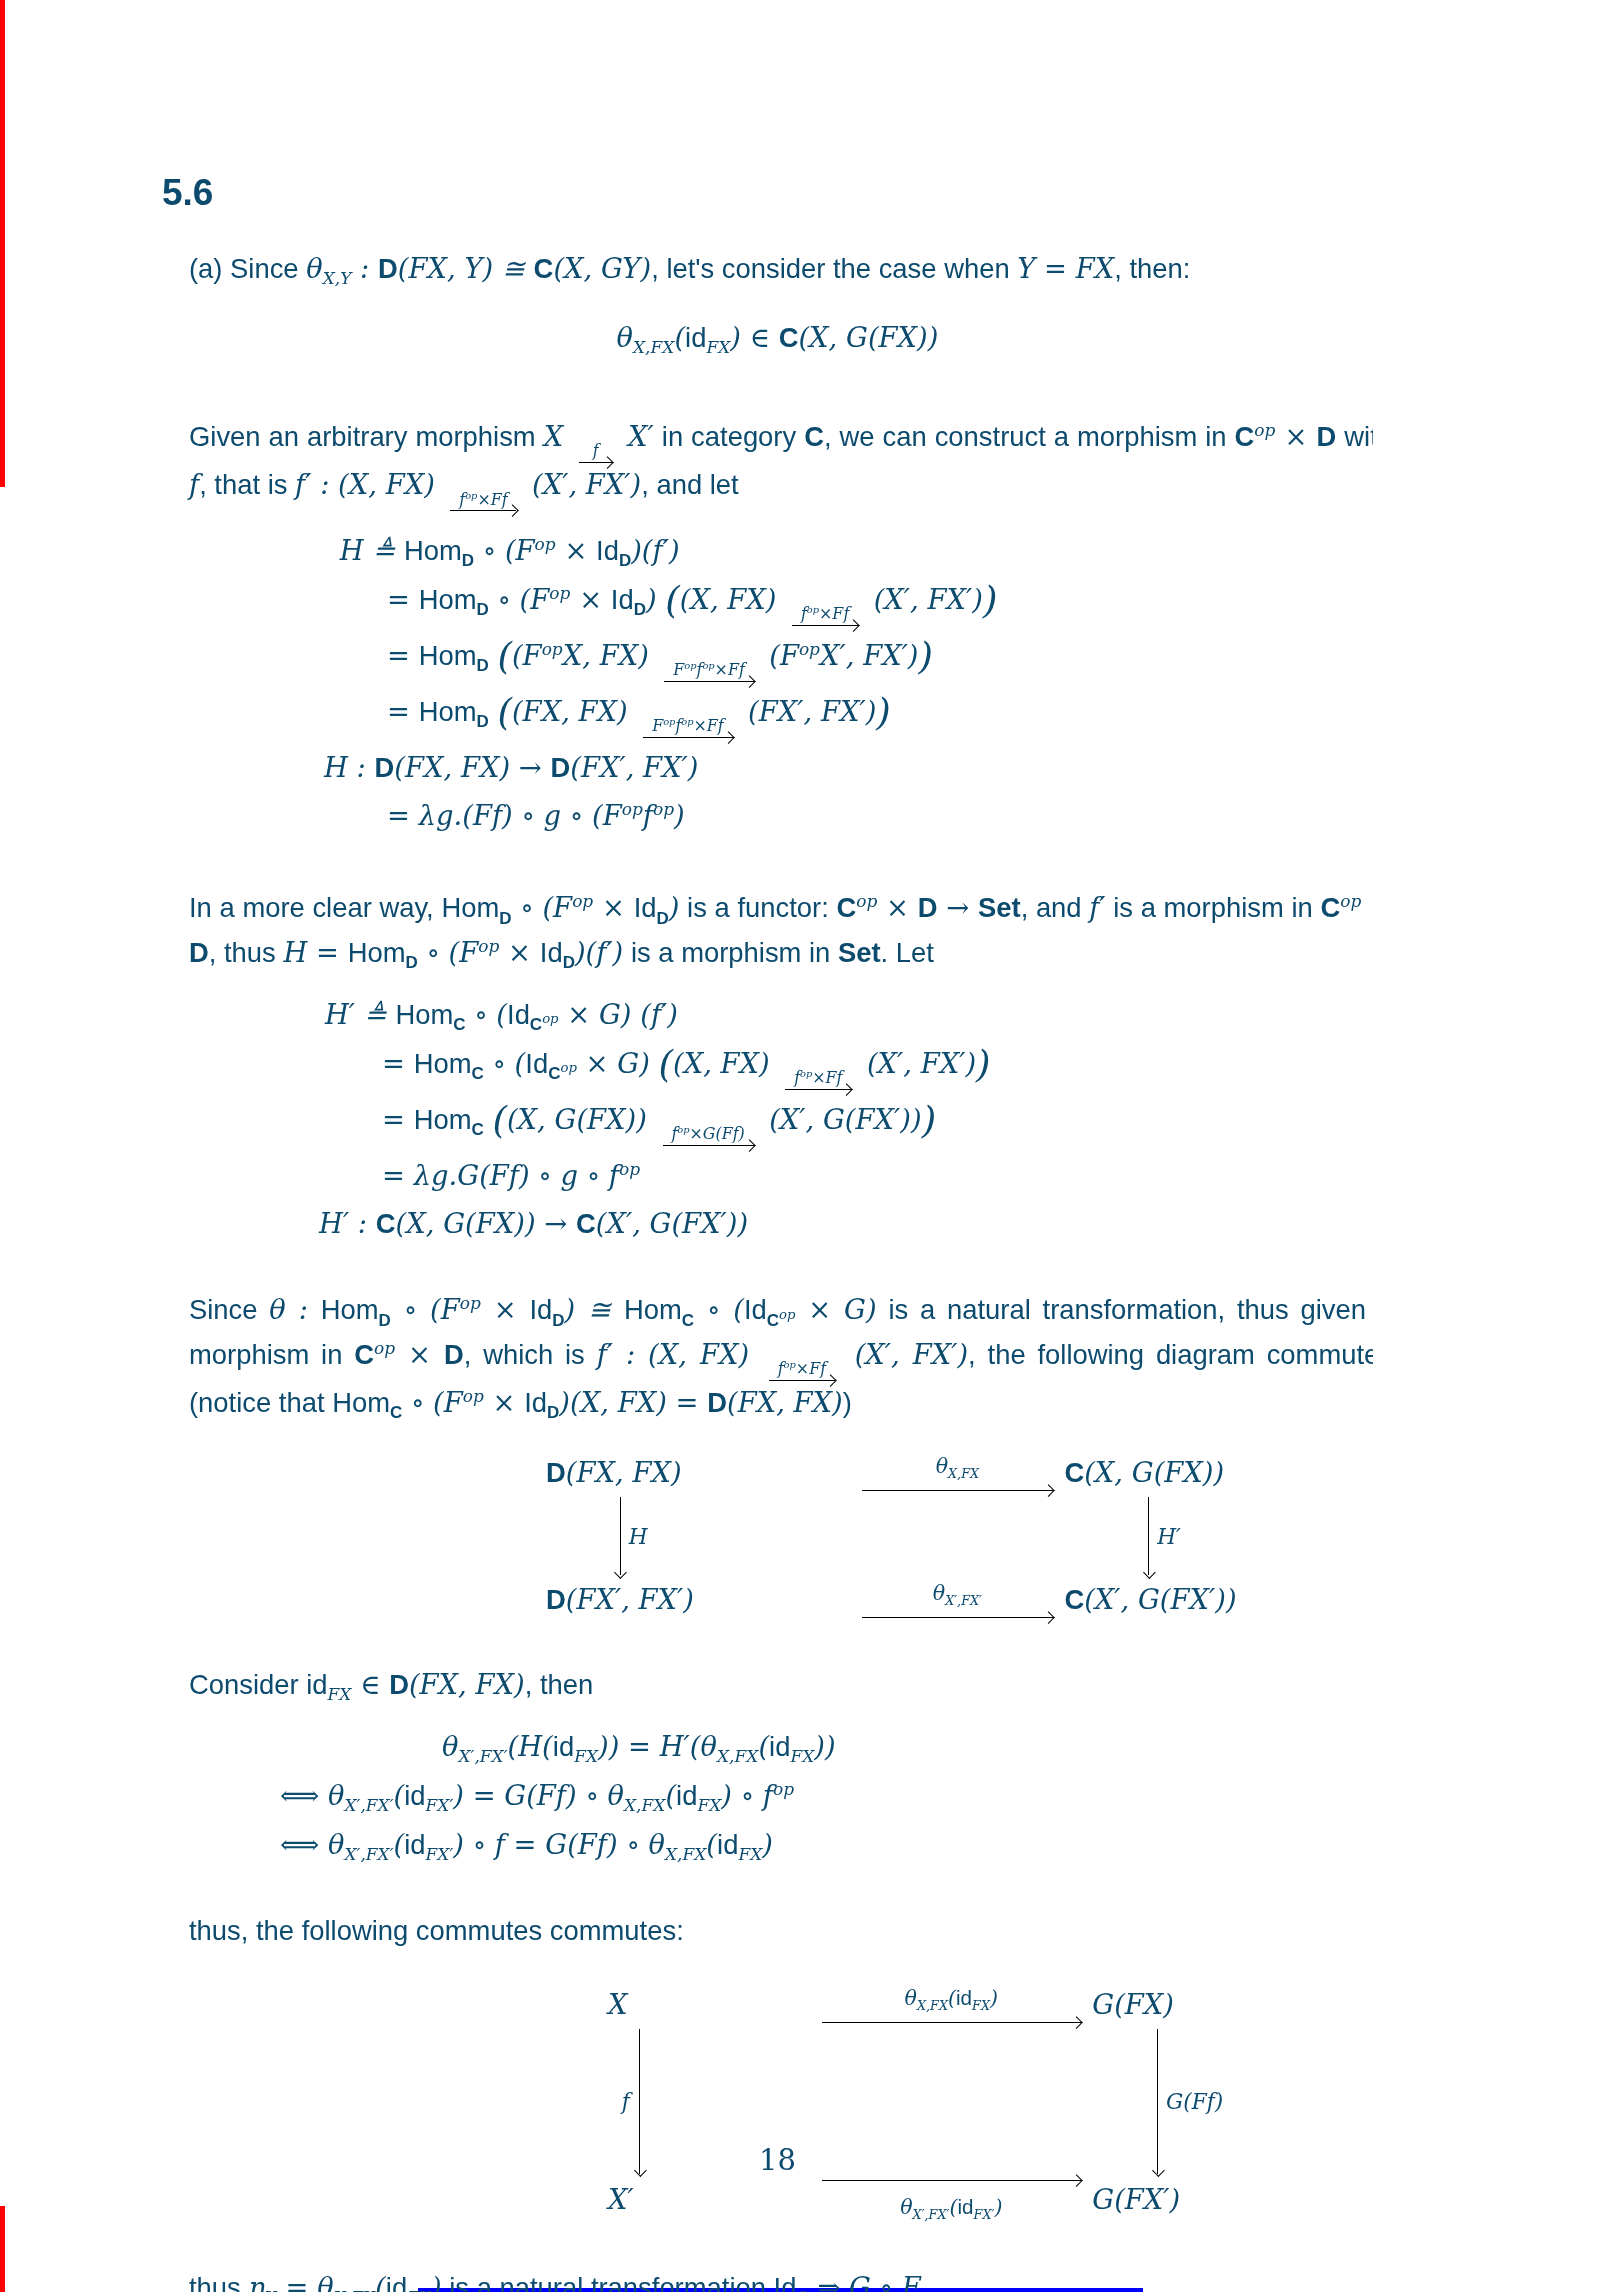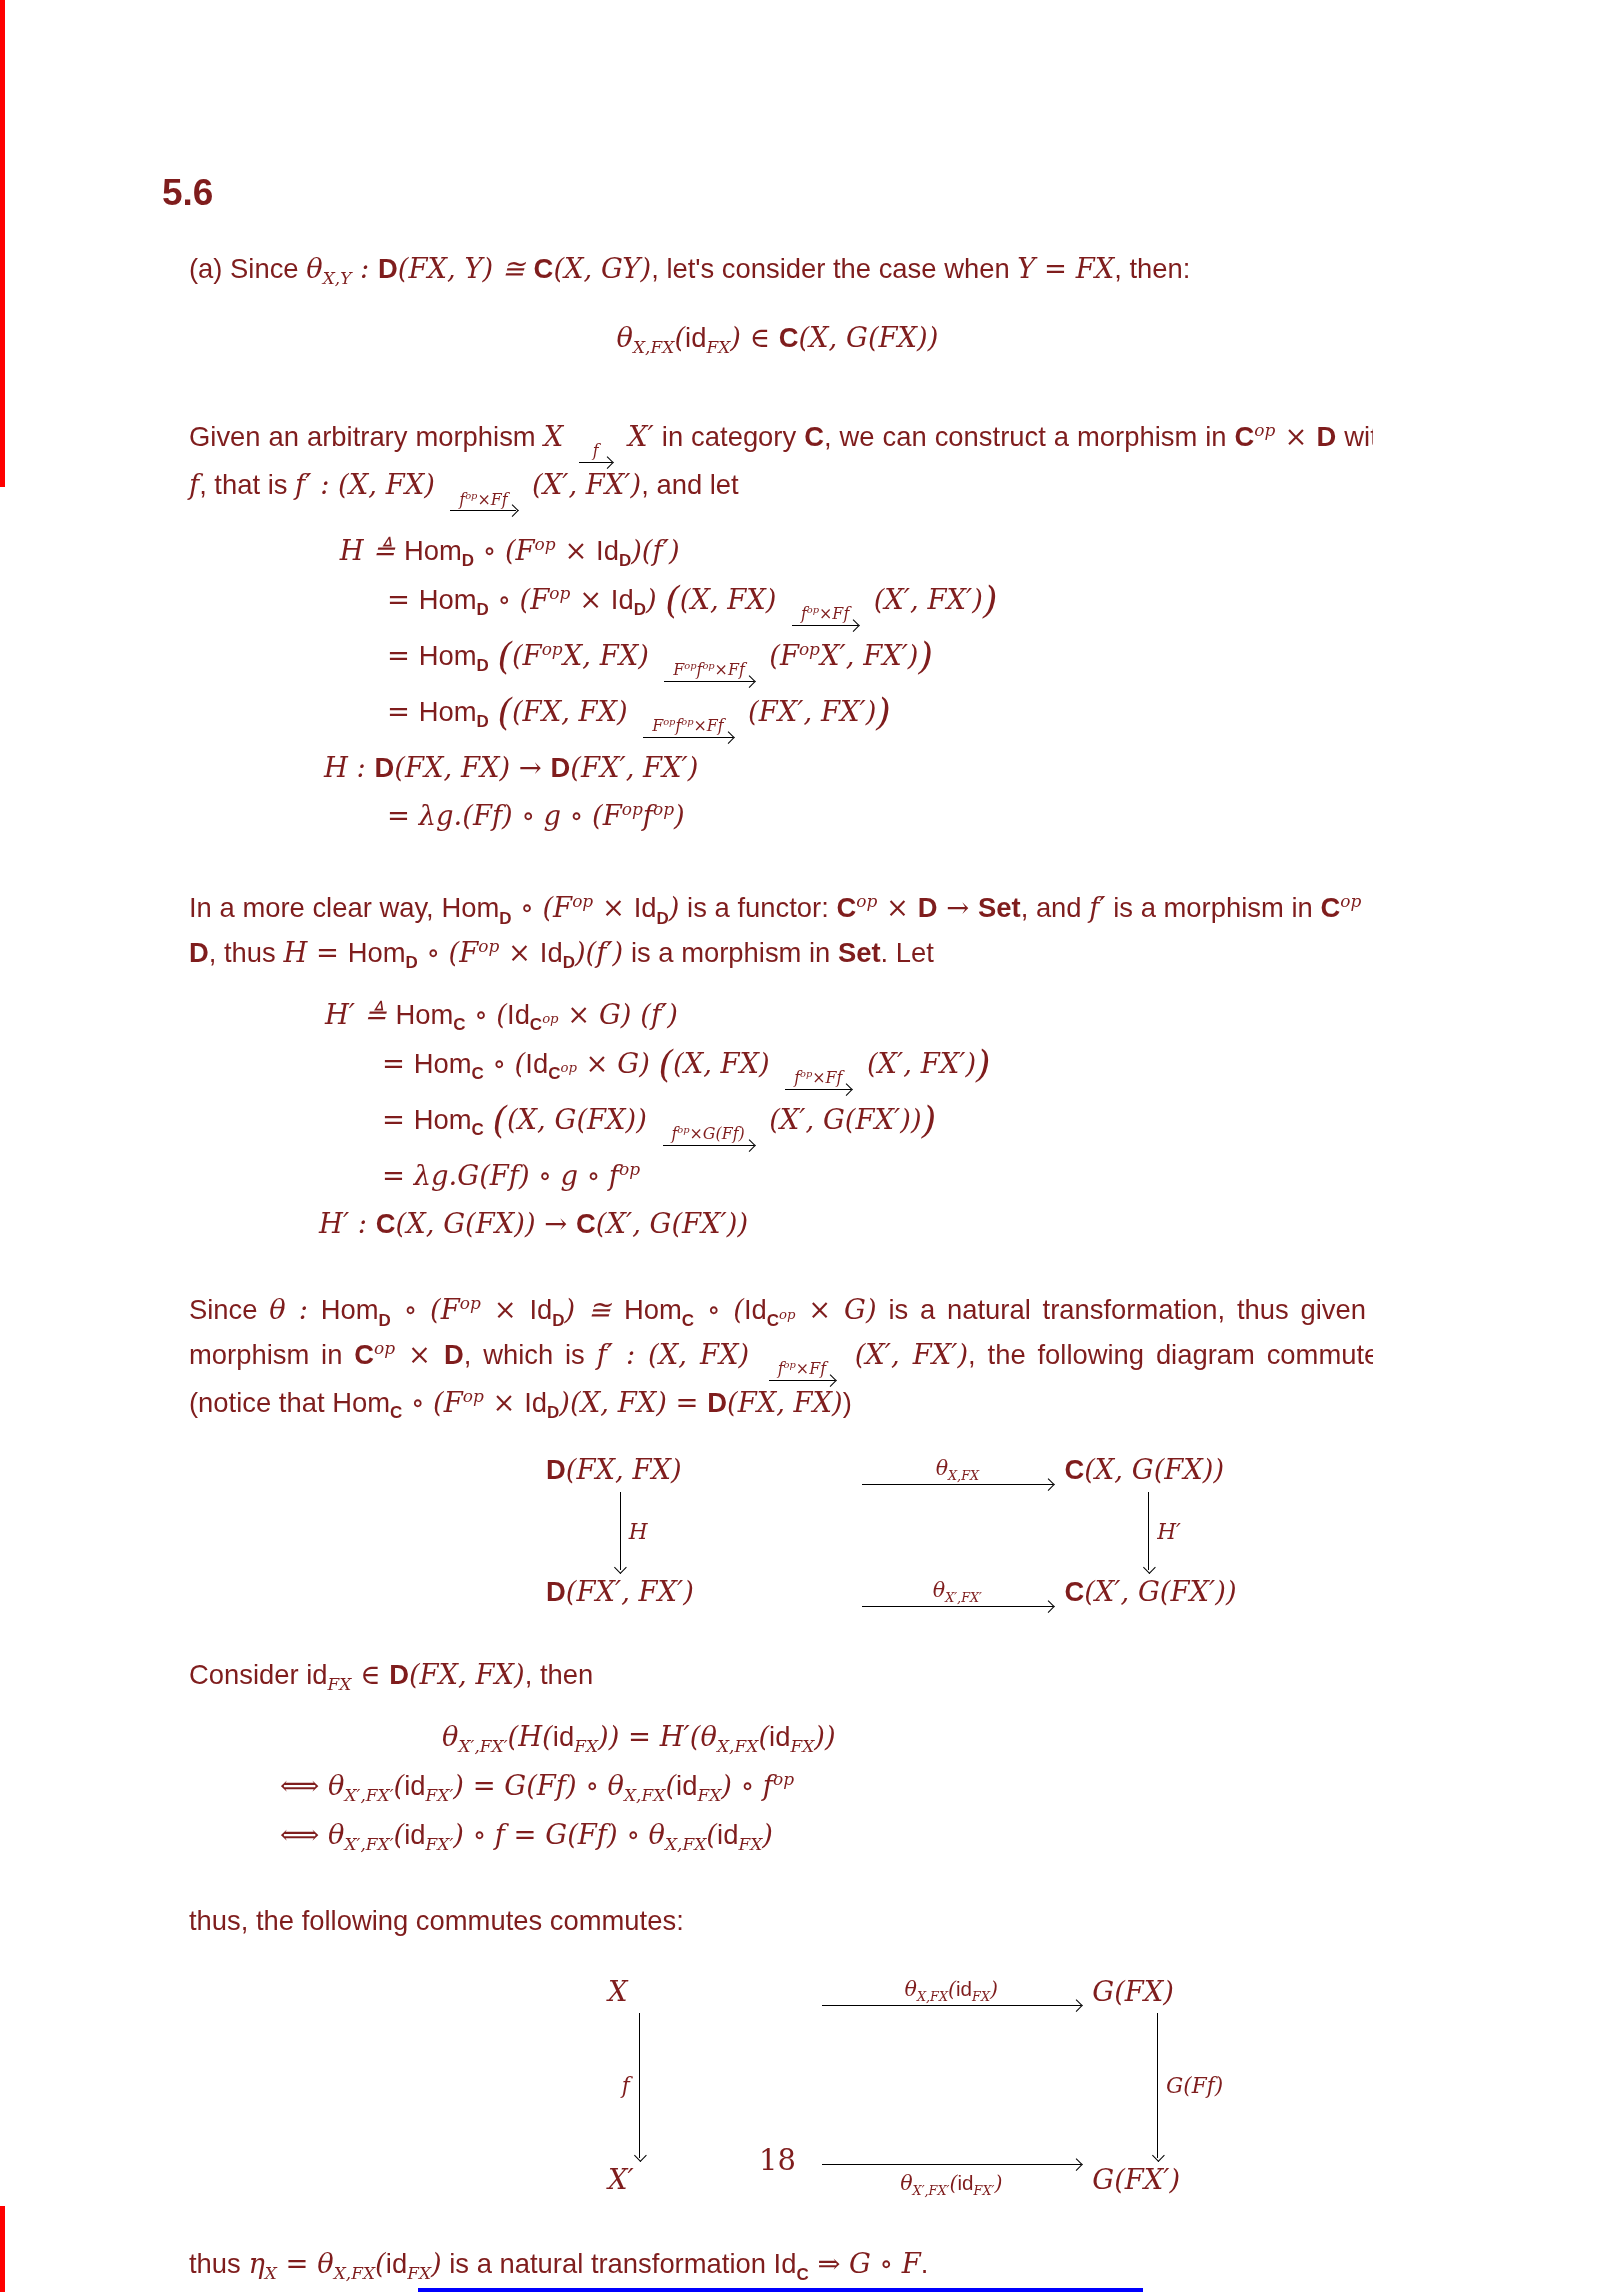--- a/index.html
+++ b/index.html
@@ -1,16 +1,16 @@
 <!DOCTYPE html>
 <html><head>
 <meta charset="utf-8">
 <style>
   html,body{margin:0;padding:0;background:#ffffff;}
-  .page{position:relative;width:1373px;height:2293px;background:#ffffff;color:#7f1d1d;
+  .page{position:relative;width:1373px;height:2293px;background:#ffffff;color:#0c4a6e;
         font-family:"Liberation Sans",sans-serif;font-size:27.4px;overflow:hidden;}
   .content{position:absolute;left:162px;top:0;width:1231px;}
 
   
   .m{font-family:"DejaVu Serif",serif;font-style:italic;}
   .m .u,.u{font-family:"Liberation Sans",sans-serif;font-style:normal;font-weight:normal;}
   .m .b,.b{font-family:"Liberation Sans",sans-serif;font-style:normal;font-weight:bold;}
   sub,sup{font-size:0.62em;line-height:0;}
   sub sup{font-size:0.78em;}
   .bp{font-size:1.35em;line-height:0;vertical-align:-0.12em;}
@@ -34,21 +34,21 @@
   .eqline{margin:11.8px 0;white-space:nowrap;}
   .eqH{margin-left:162px;}   .eqH .head{margin-left:15.7px;}  .eqH .cont{margin-left:63px;}  .eqH .final{margin-left:0;}
   .eqHp{margin-left:157px;}  .eqHp .head{margin-left:5.9px;}  .eqHp .cont{margin-left:63px;} .eqHp .final{margin-left:0;}
   .eqC{margin-left:118px;}   .eqC .first{margin-left:162px;}
 
   
   .diag{display:grid;align-items:center;}
   .d1{margin:29px 0 0 384px;grid-template-columns:auto 214px auto;}
   .d2{margin:33px 0 0 446px;grid-template-columns:auto 282px auto;}
   .node{white-space:nowrap;}
-  .harr{display:flex;flex-direction:column;justify-content:center;padding:0 11.8px;}
+  .harr{display:flex;flex-direction:column;justify-content:center;padding:0 11.8px;gap:8px;}
   .harr .l{font-size:20.6px;text-align:center;padding:0 3.9px 3.9px;white-space:nowrap;}
   .harr .s{position:relative;height:0;border-top:1.6px solid #000;width:100%;}
   .harr .s::after{content:'';position:absolute;right:0;top:-4.9px;width:7.8px;height:7.8px;
       border-top:1.6px solid #000;border-right:1.6px solid #000;transform:rotate(45deg);}
   .harr.blw .l{order:2;padding:5.9px 3.9px 0;}
   .harr.blw .s{order:1;}
   .vcell{display:flex;align-items:stretch;}
   .d1 .vcell{height:90px;}
   .d2 .vcell{height:157px;}
   .varr{width:0;border-left:1.6px solid #000;position:relative;margin:5.9px 0;}

